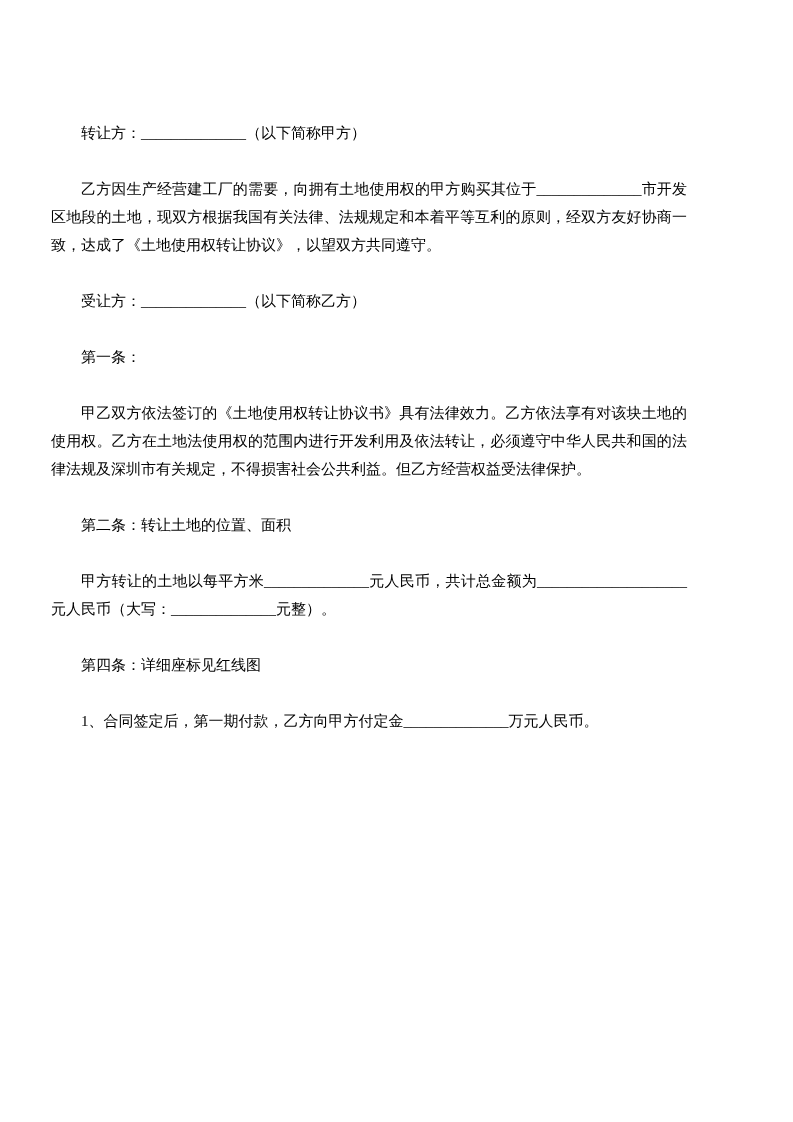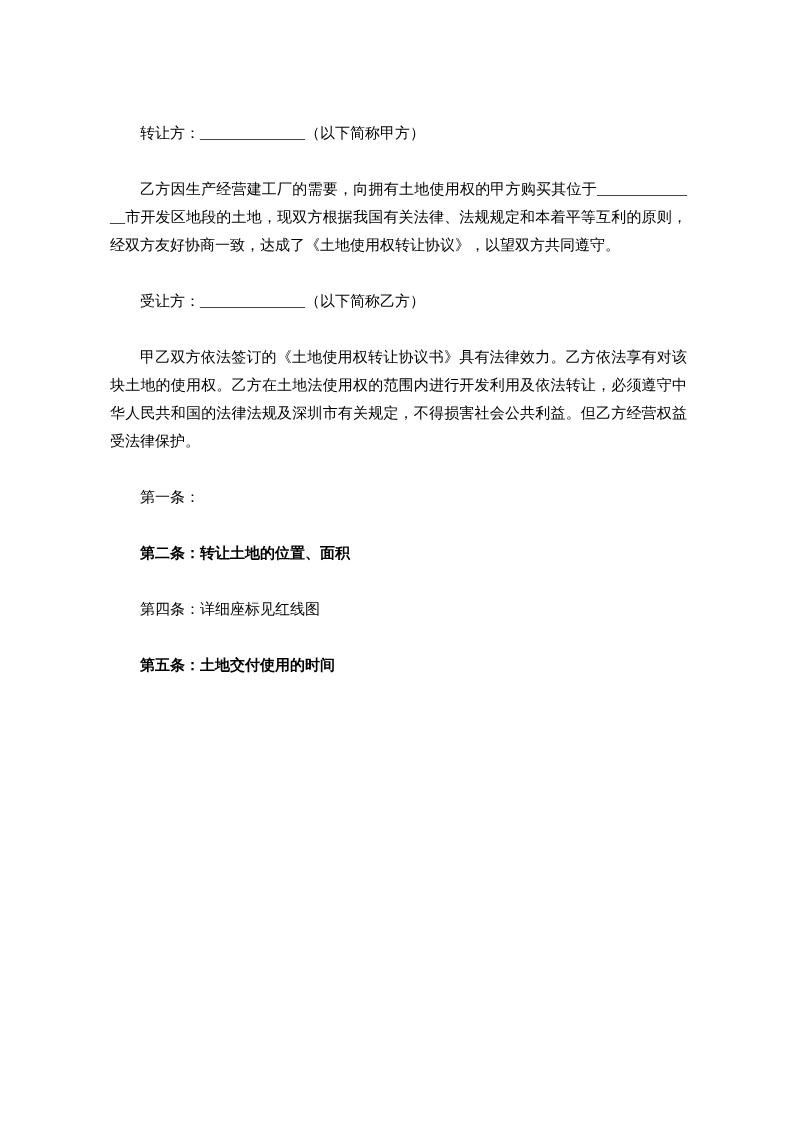--- a/index.html
+++ b/index.html
@@ -6,44 +6,45 @@
     margin: 0;
     padding: 0;
     background: #ffffff;
   }
   .page {
     position: relative;
     width: 793px;
     height: 1122px;
     box-sizing: border-box;
     background: #ffffff;
-    padding: 119px 106px 0 110px;
+    padding: 119px 106px 0 51px;
     font-family: "Liberation Serif", "DejaVu Serif", serif;
     font-size: 15px;
     color: #000000;
     overflow: hidden;
   }
   .page p {
     margin: 0 0 28px 0;
     line-height: 28px;
     text-indent: 2em;
     word-break: break-all;
     text-align: justify;
   }
   .page p.bold {
-    font-weight: bold;
+    font-weight: normal;
   }
 </style>
 </head>
 <body>
 
 <div class="page">
   <div id="paragraph-list">
       <p>转让方：______________（以下简称甲方）</p>
       <p>乙方因生产经营建工厂的需要，向拥有土地使用权的甲方购买其位于______________市开发区地段的土地，现双方根据我国有关法律、法规规定和本着平等互利的原则，经双方友好协商一致，达成了《土地使用权转让协议》，以望双方共同遵守。</p>
       <p>受让方：______________（以下简称乙方）</p>
+      <p>第一条：</p>
       <p>甲乙双方依法签订的《土地使用权转让协议书》具有法律效力。乙方依法享有对该块土地的使用权。乙方在土地法使用权的范围内进行开发利用及依法转让，必须遵守中华人民共和国的法律法规及深圳市有关规定，不得损害社会公共利益。但乙方经营权益受法律保护。</p>
-      <p>第一条：</p>
       <p class="bold">第二条：转让土地的位置、面积</p>
+      <p>甲方转让的土地以每平方米______________元人民币，共计总金额为____________________元人民币（大写：______________元整）。</p>
       <p>第四条：详细座标见红线图</p>
-      <p class="bold">第五条：土地交付使用的时间</p>
+      <p>1、合同签定后，第一期付款，乙方向甲方付定金______________万元人民币。</p>
     </div>
 </div>
 
 </body></html>

